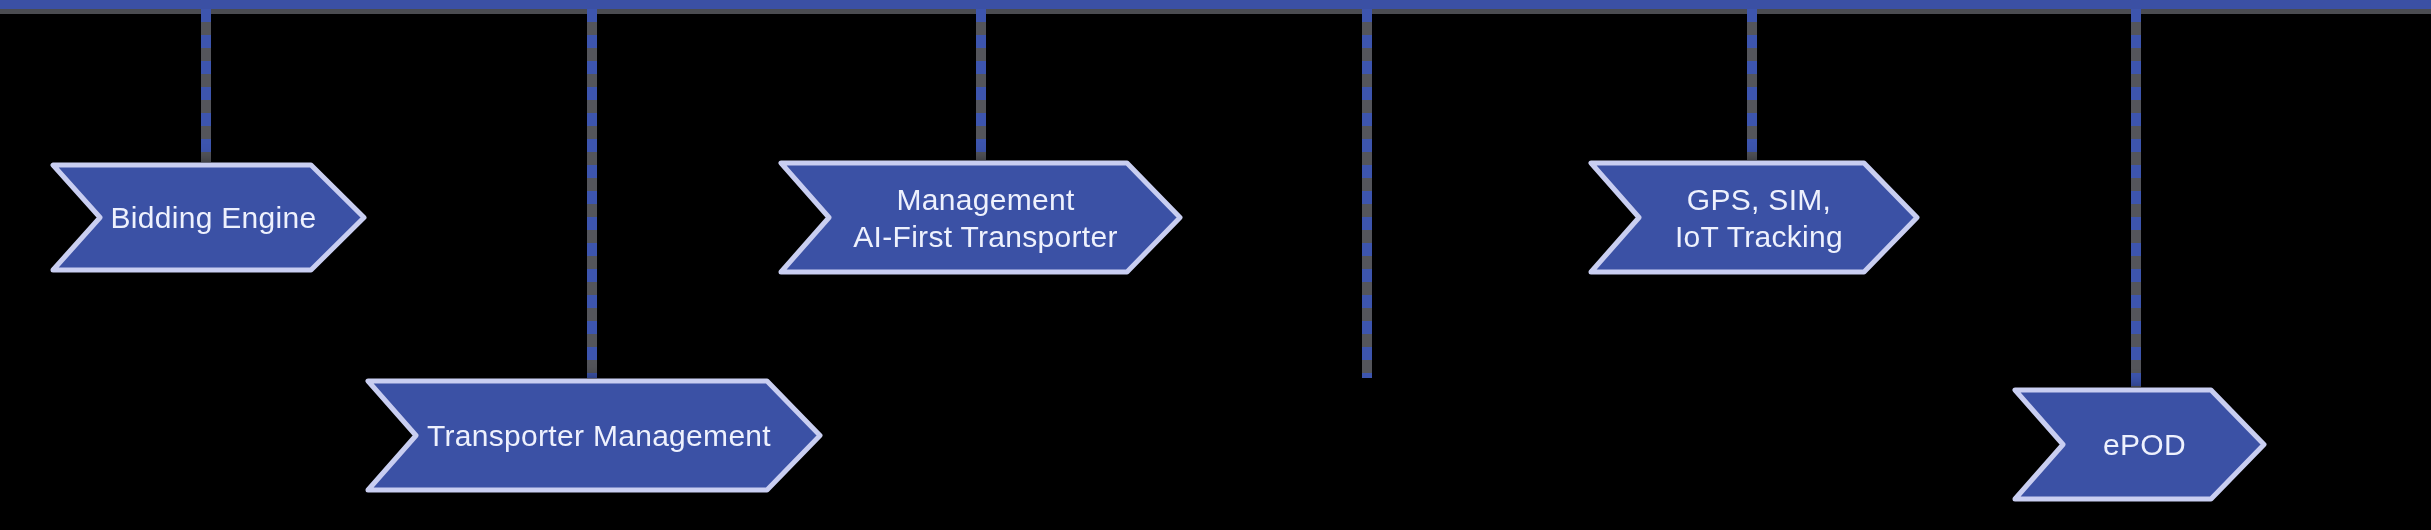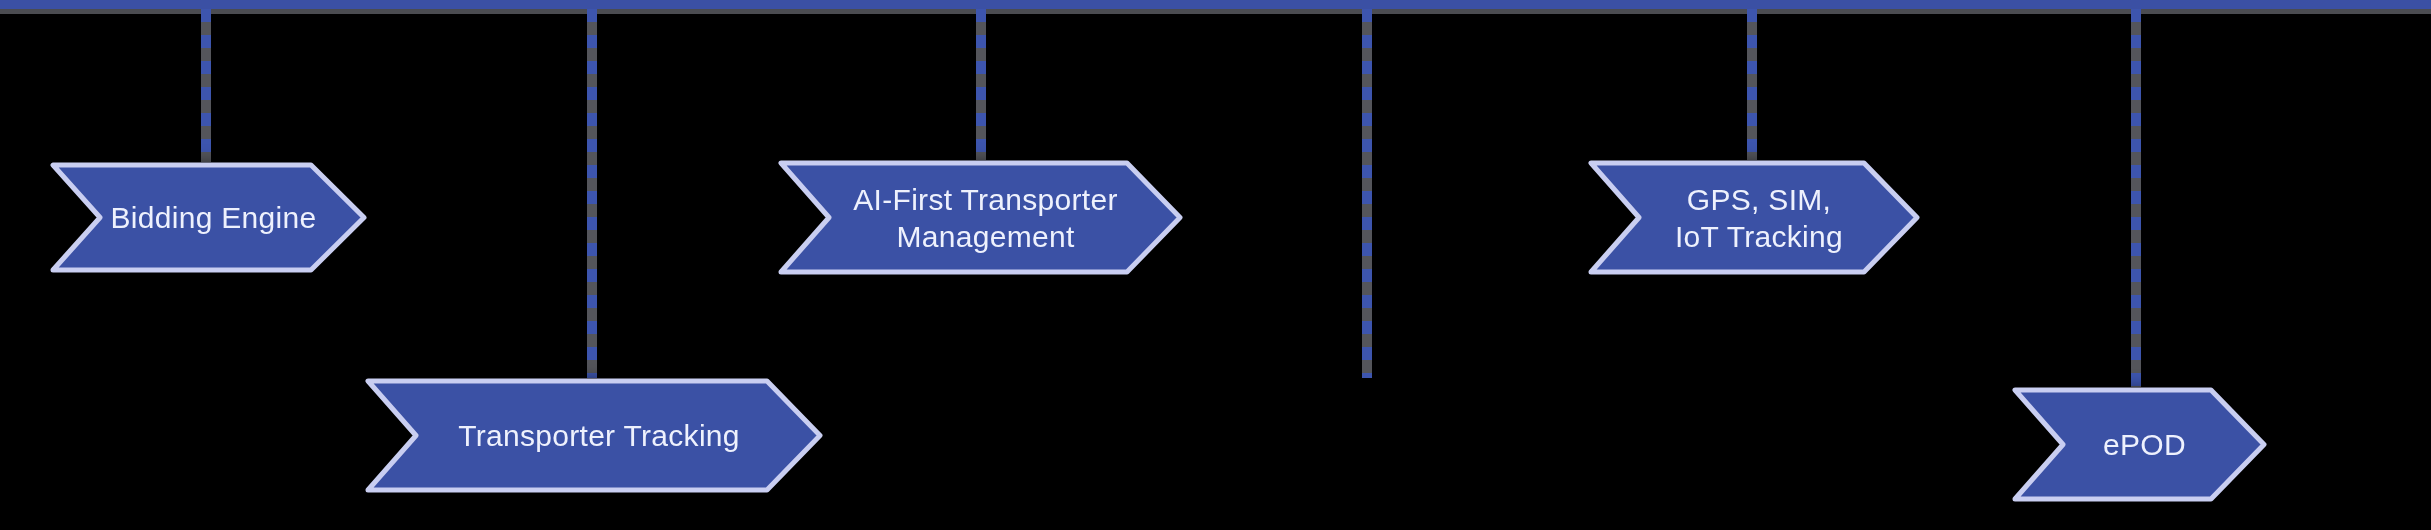--- a/index.html
+++ b/index.html
@@ -100,31 +100,31 @@
       <span class="label-line">Bidding Engine</span>
 
     </div>
   </div>
 
   <div class="arrow a2">
     <svg width="458" height="115" viewBox="0 0 458 115">
       <path class="shape" d="M3,3 H402 L455,57.5 L402,112 H3 L51,57.5 Z"></path>
     </svg>
     <div class="label">
-      <span class="label-line">Transporter Tracking</span>
+      <span class="label-line">Transporter Management</span>
     </div>
   </div>
 
   <div class="arrow a3">
     <svg width="405" height="115" viewBox="0 0 405 115">
       <path class="shape" d="M3,3 H349 L402,57.5 L349,112 H3 L51,57.5 Z"></path>
     </svg>
     <div class="label">
+      <span class="label-line">Management</span>
       <span class="label-line">AI-First Transporter</span>
-      <span class="label-line">Management</span>
     </div>
   </div>
 
 
   <div class="arrow a6">
     <svg width="255" height="115" viewBox="0 0 255 115">
       <path class="shape" d="M3,3 H199 L252,57.5 L199,112 H3 L51,57.5 Z"></path>
     </svg>
     <div class="label">
       <span class="label-line">ePOD</span>

